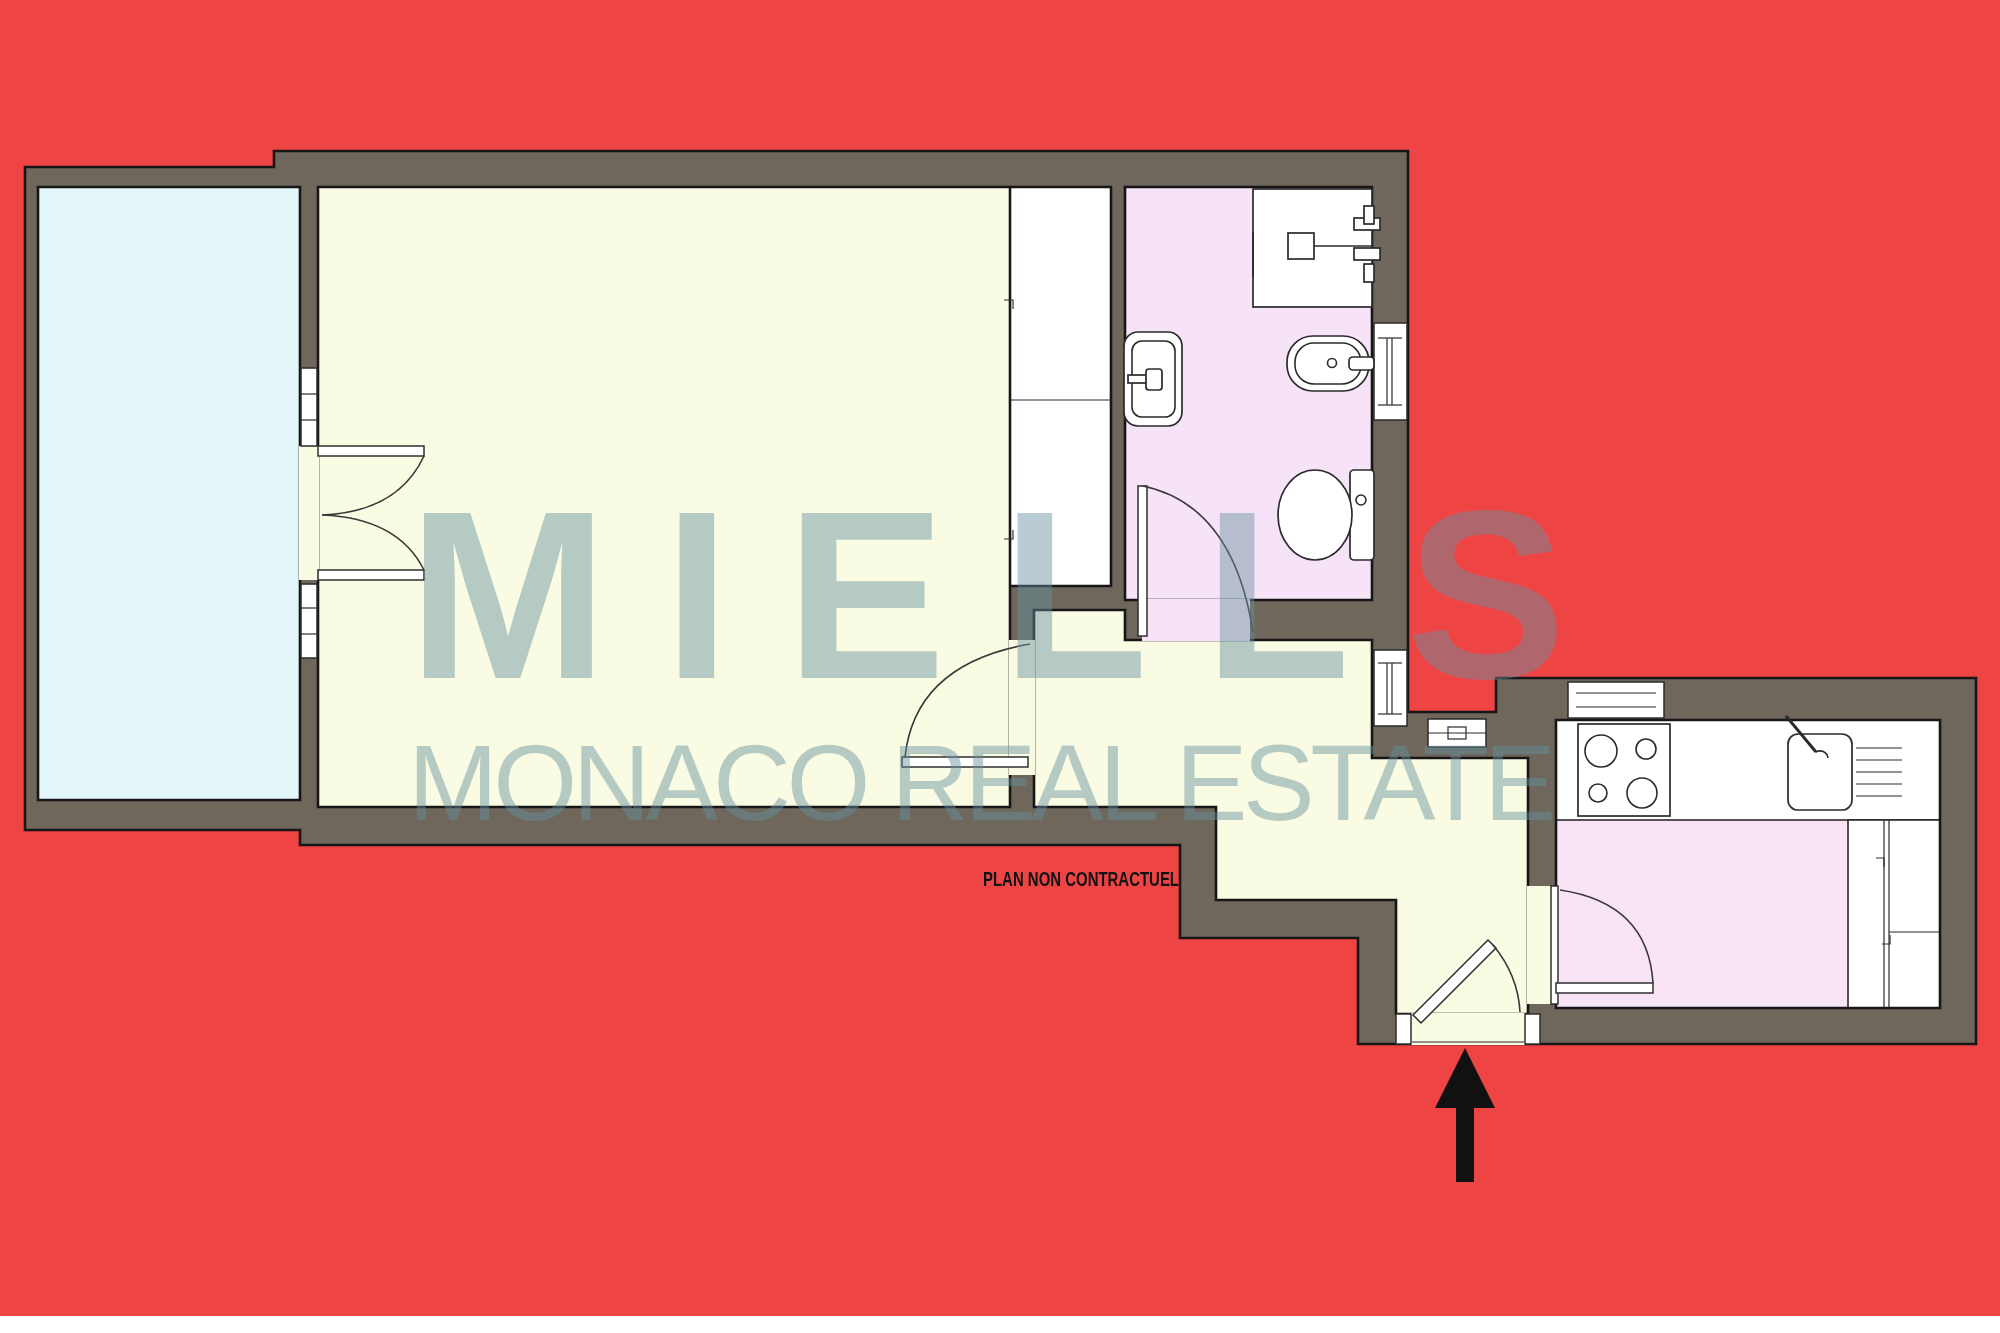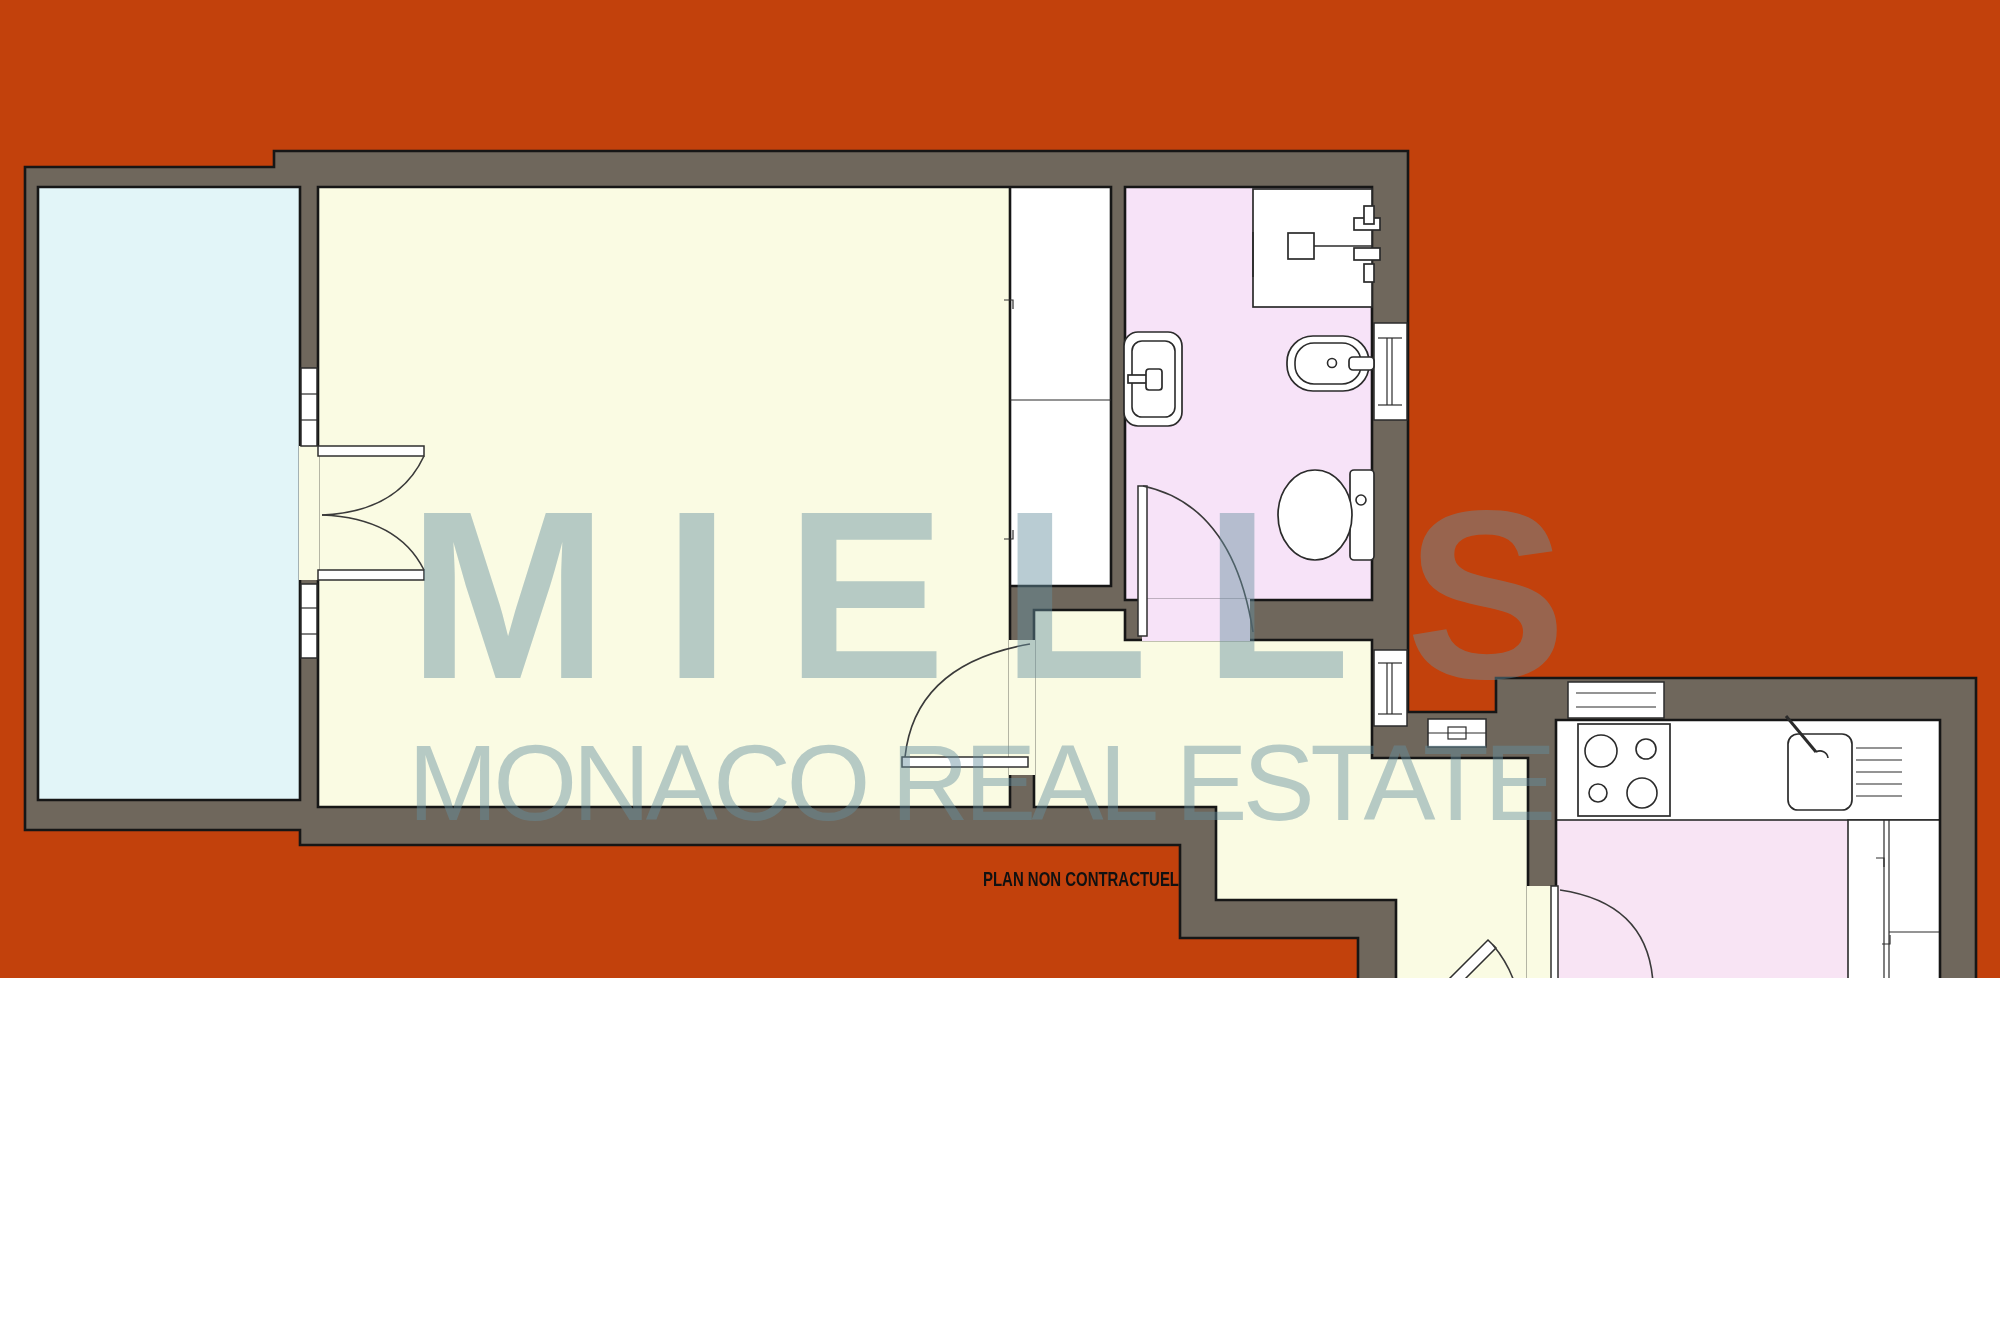--- a/index.html
+++ b/index.html
@@ -1,17 +1,17 @@
 <!DOCTYPE html>
 <html style="--wall: #6F675C; --wall_outline: #161616; --line: #2b2b2b; --floor_main: #FAFBE3; --floor_terrace: #E2F5F8; --floor_bath: #F7E3F8; --floor_kitchen: #F8E4F4; --fixture_white: #FFFFFF; --watermark: #66909F; --arrow: #111111; --background: #FFFFFF;"><head>
 <meta charset="utf-8">
 <style>
   html,body{margin:0;padding:0;background:#fff;}
   body{font-family:"Liberation Sans", sans-serif;}
-  .stage{width:2000px;height:978px;position:relative;background:#c2410c;}
+  .stage{width:2000px;height:1316px;position:relative;background:#ef4444;}
   svg{display:block;}
   .walls{stroke:var(--wall_outline);stroke-width:2.6;fill-rule:evenodd;}
   .floor{stroke:none;}
   .ctr{stroke:var(--line);stroke-width:1.6;}
   .fx{stroke:var(--line);stroke-width:1.7;fill:var(--fixture_white);}
   .fxl{stroke:var(--line);stroke-width:1.6;fill:none;}
   .win{stroke:var(--line);stroke-width:1.5;fill:var(--fixture_white);}
   .wl{stroke:var(--line);stroke-width:1.2;fill:none;}
   .leaf{stroke:#2f2f2f;stroke-width:1.5;fill:var(--fixture_white);}
   .arc{stroke:#3a3a3a;stroke-width:1.6;fill:none;}

